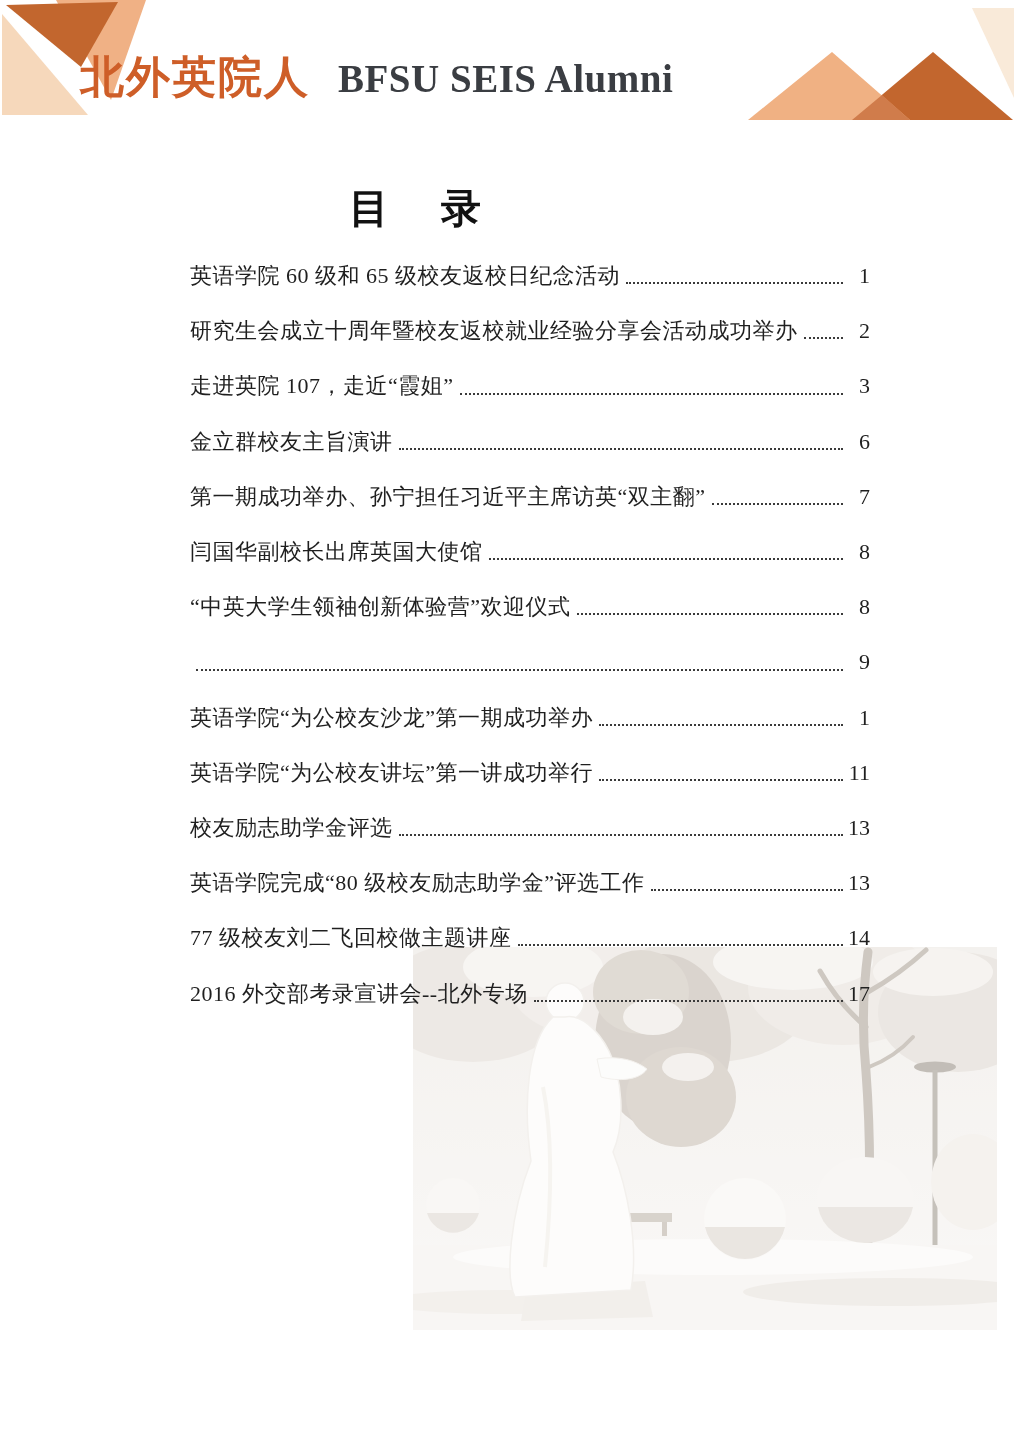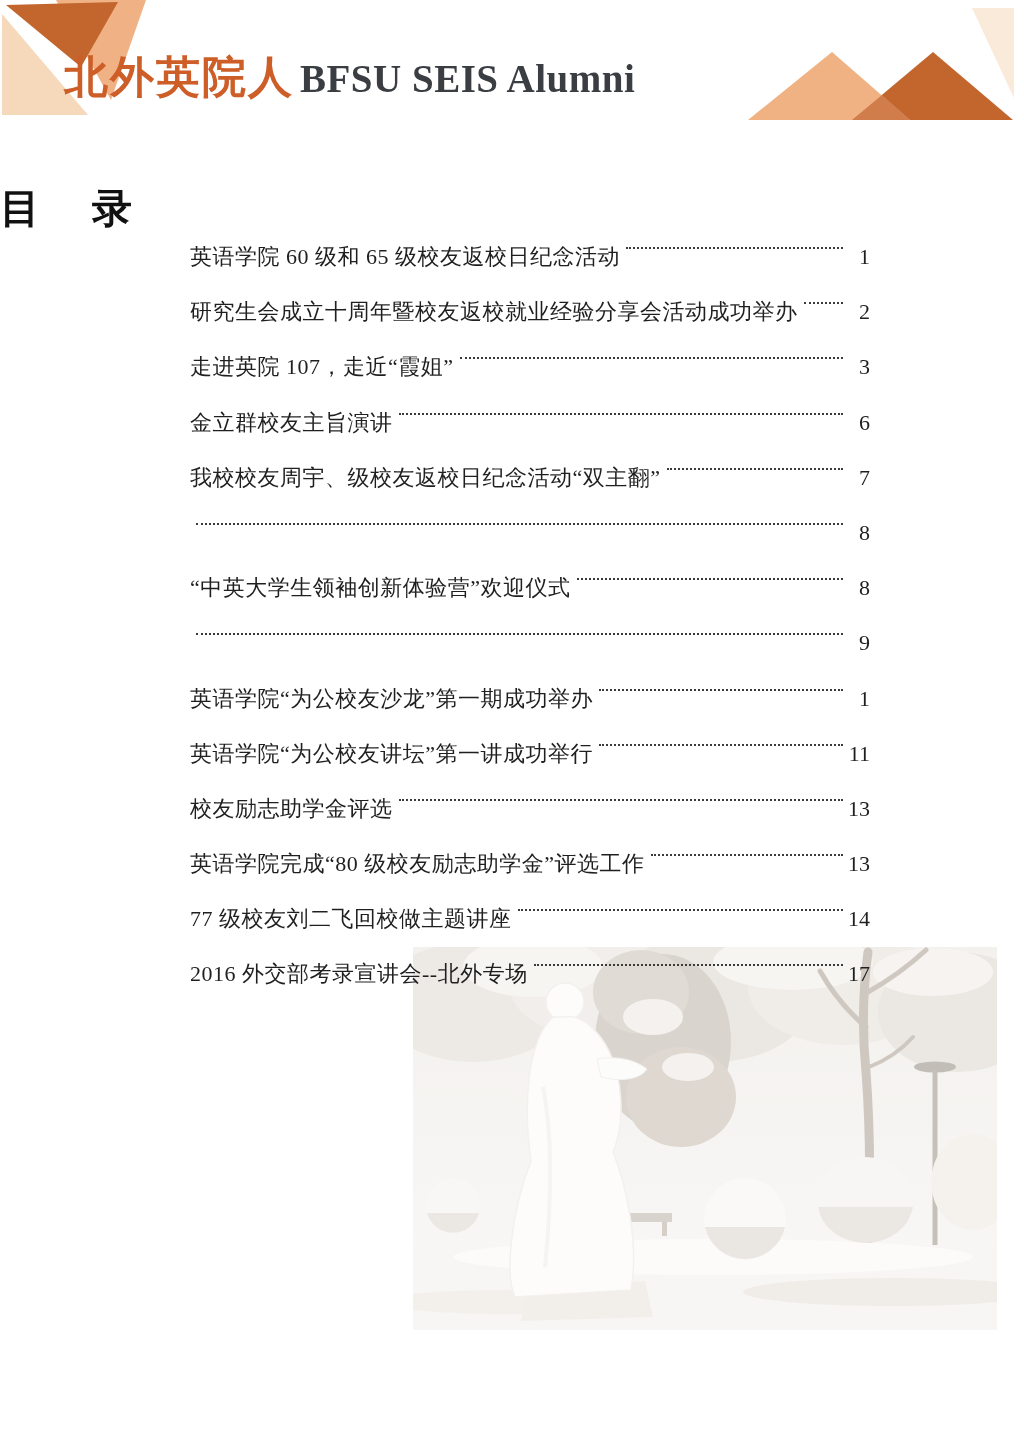--- a/index.html
+++ b/index.html
@@ -11,48 +11,48 @@
     overflow:hidden;
     font-family:"Liberation Serif","DejaVu Serif",serif;
     color:#1f1f1f;
   }
 
   
   .header { position:absolute; left:0; top:0; width:1024px; height:135px; z-index:3; }
   .deco-left  { position:absolute; left:0; top:0; }
   .deco-right { position:absolute; right:0; top:0; }
   .brand {
-    position:absolute; left:64px; top:48px;
-    display:flex; align-items:baseline; gap:6px; white-space:nowrap;
+    position:absolute; left:80px; top:48px;
+    display:flex; align-items:baseline; gap:28px; white-space:nowrap;
   }
   .brand-cn {
     font-family:"Liberation Sans","DejaVu Sans",sans-serif;
     font-size:44px; font-weight:900; letter-spacing:2px;
     color:#ce5e28;
   }
   .brand-en {
     font-family:"Liberation Serif","DejaVu Serif",serif;
     font-size:39px; font-weight:700; letter-spacing:0.5px;
     color:#3a3d42;
   }
 
   
   .toc-title {
     position:absolute; left:0; top:181px; width:836px;
-    text-align:left; z-index:2;
+    text-align:center; z-index:2;
     font-size:40px; font-weight:900; letter-spacing:6px;
     color:#111; white-space:pre;
   }
 
   
   .toc-wrap {
     position:absolute; left:190px; top:245px; width:680px; z-index:2;
   }
   .toc-row {
-    display:flex; 
+    display:flex; align-items:flex-end;
     height:55.2px; padding-bottom:13px;
     font-size:22px; line-height:1.05;
   }
   .toc-text { white-space:nowrap; letter-spacing:0.5px; }
   .toc-dots {
     flex:1 1 auto; min-width:6px;
     margin:0 3px 3px 6px; height:4px;
     border-bottom:2.4px dotted #3a3a3a;
   }
   .toc-page {
@@ -191,25 +191,26 @@
     <span class="toc-text">走进英院 107，走近“霞姐”</span>
     <span class="toc-dots"></span>
     <span class="toc-page">3</span>
   </div>
   <div class="toc-row">
     <span class="toc-text">金立群校友主旨演讲</span>
     <span class="toc-dots"></span>
     <span class="toc-page">6</span>
   </div>
   <div class="toc-row">
-    <span class="toc-text">我校校友周宇、级校友返校日纪念活动“双主翻”</span>
+    <span class="toc-text">第一期成功举办、孙宁担任习近平主席访英“双主翻”</span>
     <span class="toc-dots"></span>
     <span class="toc-page">7</span>
   </div>
   <div class="toc-row">
+    <span class="toc-text">闫国华副校长出席英国大使馆</span>
     <span class="toc-dots"></span>
     <span class="toc-page">8</span>
   </div>
   <div class="toc-row">
     <span class="toc-text">“中英大学生领袖创新体验营”欢迎仪式</span>
     <span class="toc-dots"></span>
     <span class="toc-page">8</span>
   </div>
   <div class="toc-row">
     <span class="toc-dots"></span>

